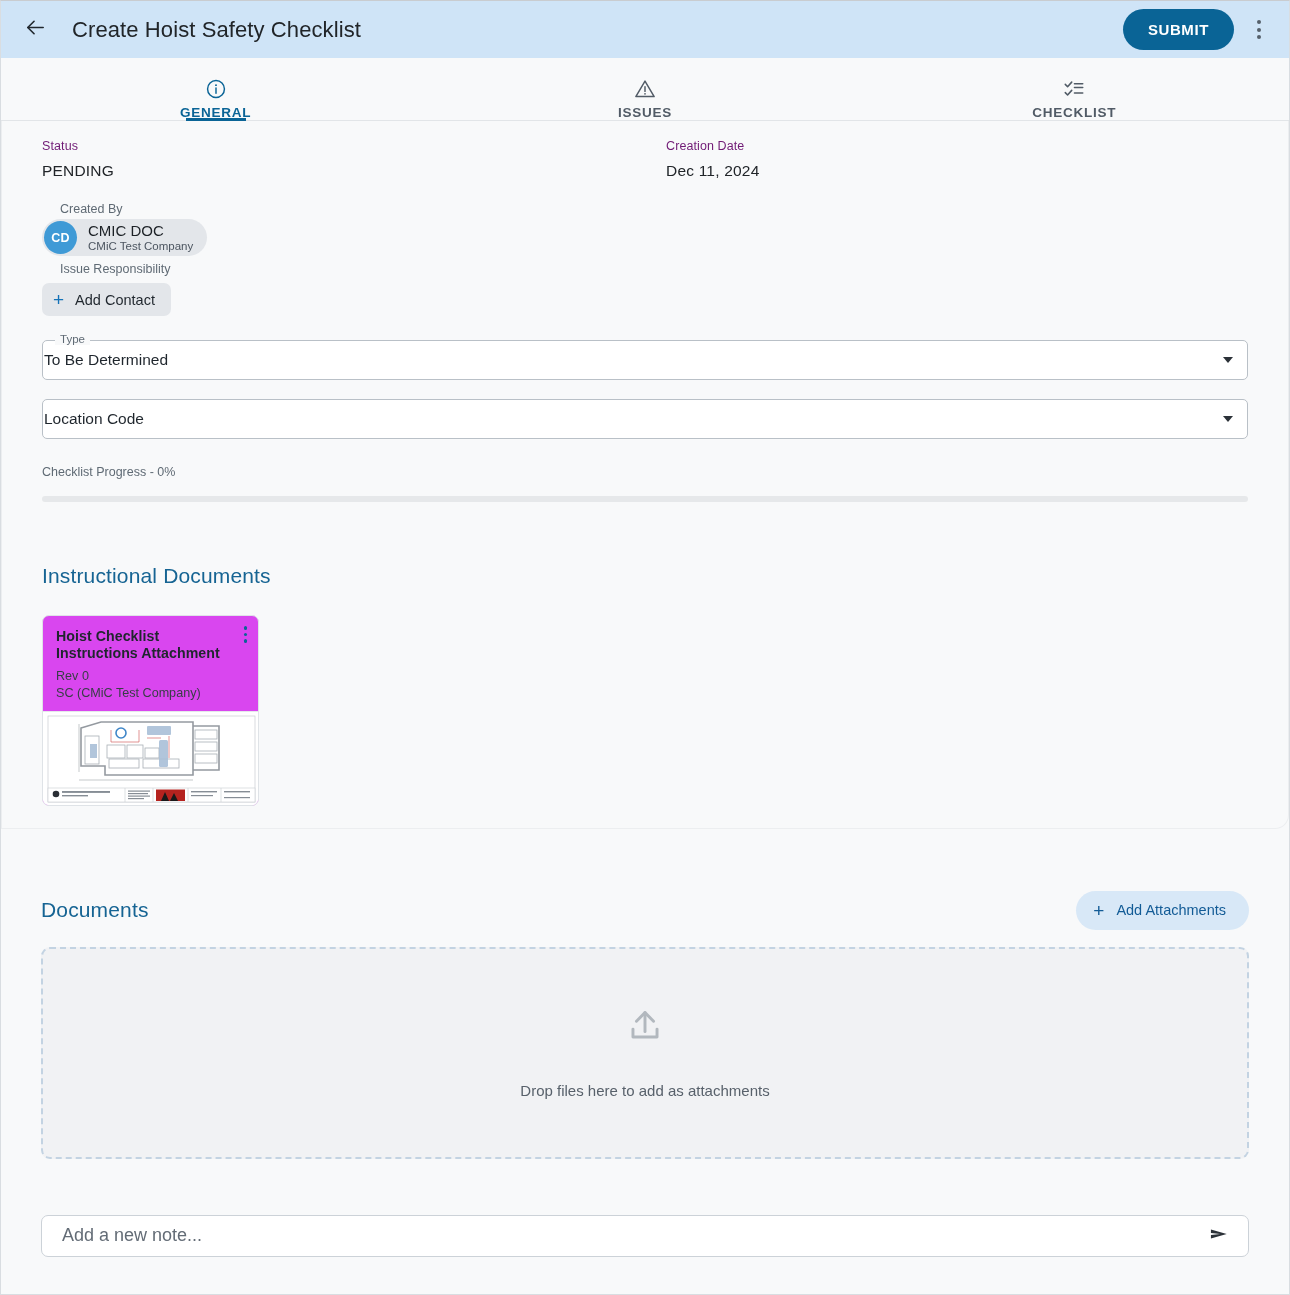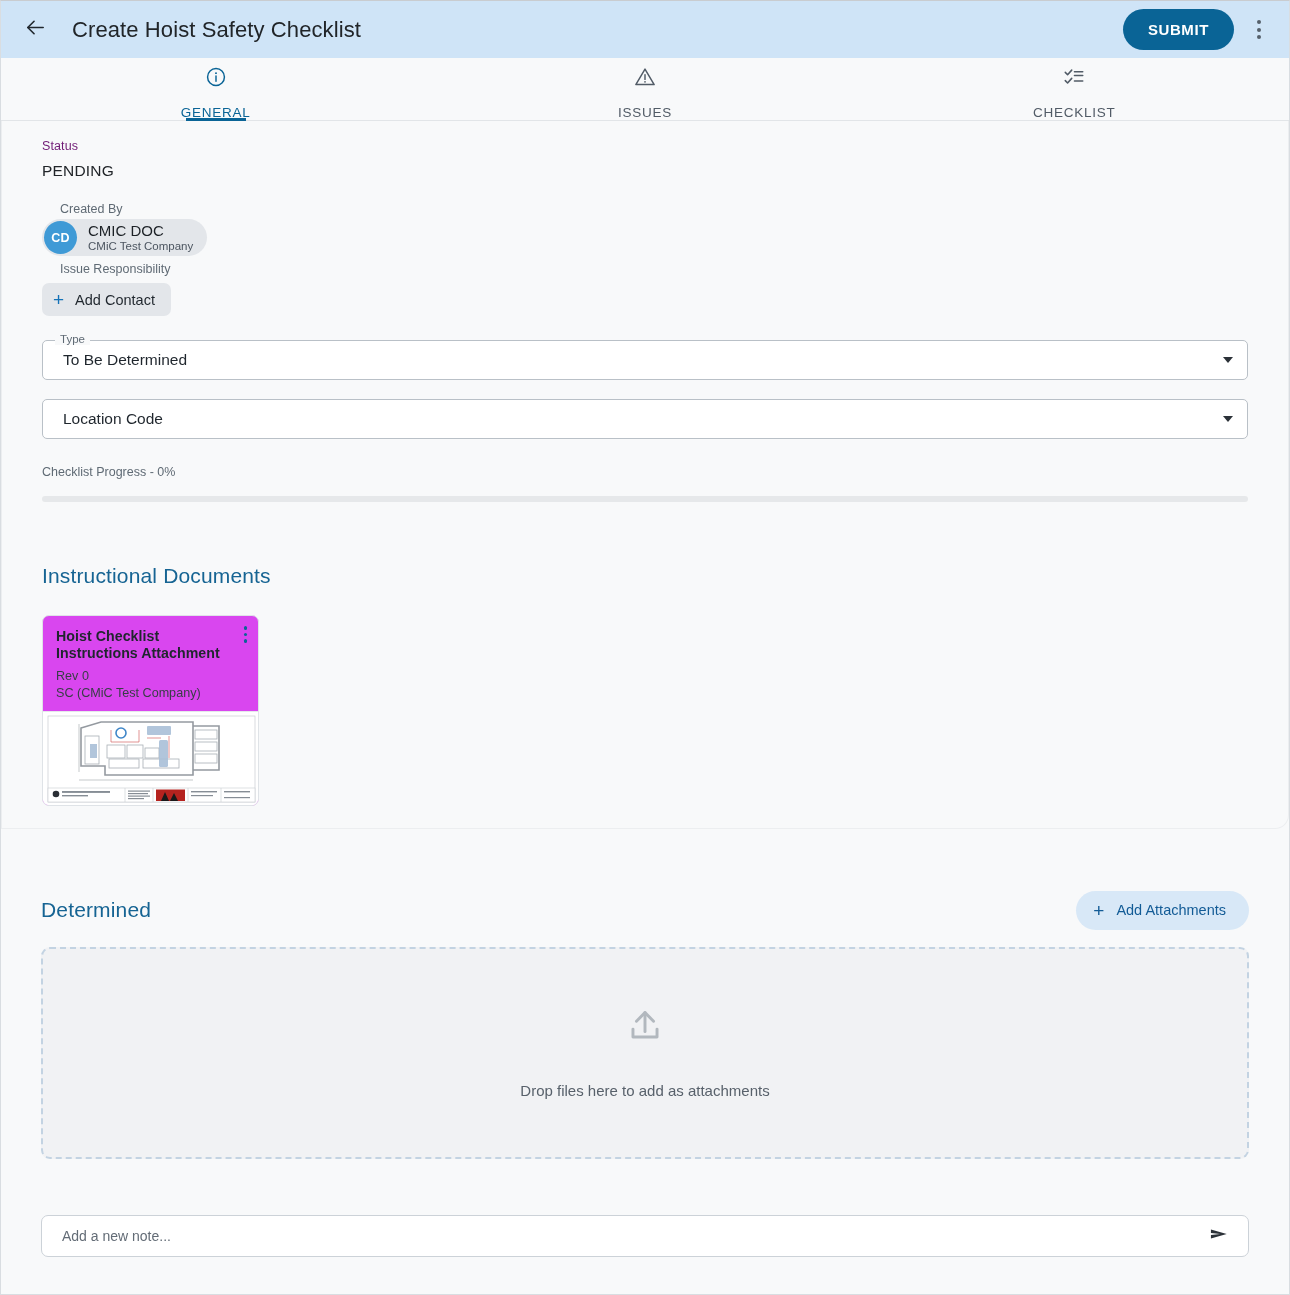--- a/index.html
+++ b/index.html
@@ -71,25 +71,26 @@
   
   .tabs {
     display: flex;
     background: #f8f9fa;
     border-bottom: 1px solid #e2e5e8;
     height: 63px;
   }
   .tab {
     flex: 1;
     display: flex; flex-direction: column;
-    align-items: center; justify-content: space-between;
+    align-items: center; justify-content: flex-end;
     padding-top: 8px;
     cursor: pointer;
     position: relative;
     color: #515b66;
+    font-weight: bold;
   }
   .tab .tab-label {
     font-size: 13.5px;
     letter-spacing: .75px;
     margin-top: 5px;
   }
   .tab.active { color: #0a6496; }
   .tab.active::after {
     content: "";
     position: absolute;
@@ -181,21 +182,21 @@
 
   
   .select-wrap {
     position: relative;
     height: 40px;
     margin-top: 19px;
     background: #ffffff;
     border: 1px solid #b9c0c7;
     border-radius: 5px;
     display: flex; align-items: center;
-    padding: 0 14px 0 20px;
+    padding: 0 14px 0 1px;
     cursor: pointer;
   }
   .select-wrap.has-legend { margin-top: 24px; }
   .select-legend {
     position: absolute;
     top: -8px; left: 12px;
     background: #f8f9fa;
     padding: 0 5px;
     font-size: 11.5px;
     color: #5f6a74;
@@ -308,21 +309,21 @@
   .note-box {
     height: 42px;
     background: #ffffff;
     border: 1px solid #ccd2d8;
     border-radius: 7px;
     display: flex; align-items: center;
     padding: 0 14px 0 18px;
   }
   .note-input {
     flex: 1; border: none; outline: none;
-    font-size: 14px; color: #2b3138;
+    font-size: 18px; color: #2b3138;
     background: transparent;
     font-family: "Liberation Sans", sans-serif;
   }
   .note-input::placeholder { color: #636c76; opacity: 1; }
   .send-btn {
     width: 30px; height: 30px;
     display: flex; align-items: center; justify-content: center;
     cursor: pointer; background: none; border: none;
   }
 </style>
@@ -390,20 +391,24 @@
   </div>
 
   <div class="content">
 
     <div class="section-a">
 
       <div class="top-row">
         <div class="col-left">
           <div class="field-label">Status</div>
           <div class="field-value">PENDING</div>
+        </div>
+        <div class="col-right">
+          <div class="field-label">Creation Date</div>
+          <div class="field-value">Dec 11, 2024</div>
         </div>
       </div>
 
       <div class="chip-group">
         <div class="chip-label">Created By</div>
         <div class="person-chip">
           <div class="avatar">CD</div>
           <div class="chip-text">
             <div class="chip-name">CMIC DOC</div>
             <div class="chip-sub">CMiC Test Company</div>
@@ -504,21 +509,21 @@
               <rect x="113" y="77.5" width="29" height="11.5" fill="#b5231f"></rect>
               <path d="M118 89 L122 80 L126 89 Z M127 89 L131 81 L135 89 Z" fill="#1a1a1a"></path>
             </svg>
           </div>
         </div>
       </div>
     </div>
 
     <div class="attach-wrap">
       <div class="attach-head">
-        <div class="section-title">Determined</div>
+        <div class="section-title">Documents</div>
         <button class="add-attach-btn">
           <span class="plus">+</span>
           <span class="lbl">Add Attachments</span>
         </button>
       </div>
 
       <div class="dropzone">
         <span>
           <svg width="38" height="38" viewBox="0 0 24 24" fill="none" stroke="#b2b8be" stroke-width="1.85" stroke-linecap="round" stroke-linejoin="round">
             <path d="M12 16.2 V4.2"></path>

